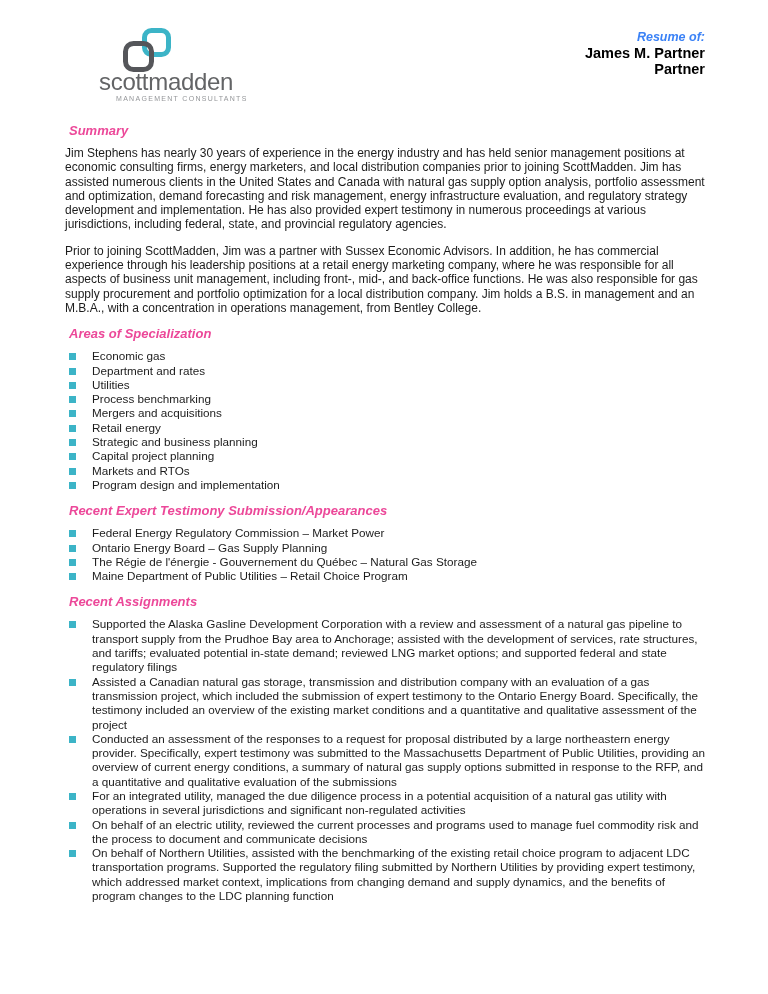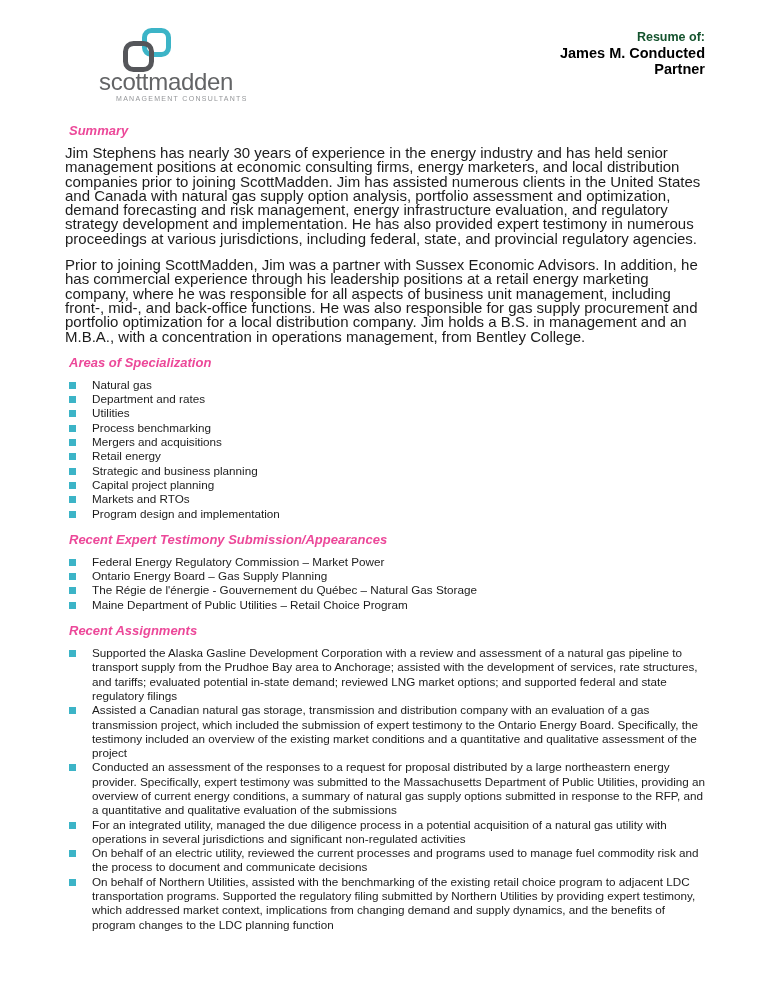--- a/index.html
+++ b/index.html
@@ -36,24 +36,25 @@
   .tagline {
     font-size: 7px;
     line-height: 10px;
     letter-spacing: 1.3px;
     color: #949699;
     margin-left: 17px;
     white-space: nowrap;
   }
   .resume-head { text-align: right; padding-top: 2px; }
   .resume-of {
+    font-style: italic;
     font-weight: bold;
     font-size: 12.5px;
     line-height: 15px;
-    color: #14532d;
+    color: #3b82f6;
   }
   .resume-name {
     font-weight: bold;
     font-size: 14.5px;
     line-height: 16px;
     color: #000;
   }
   .resume-role {
     font-weight: bold;
     font-size: 14.5px;
@@ -64,21 +65,21 @@
   .section-heading {
     font-style: italic;
     font-weight: bold;
     font-size: 13px;
     line-height: 14px;
     color: #ec4899;
     margin: 12px 0 8px 4px;
   }
   .section-heading.first { margin-top: 20px; }
   p.body-par {
-    font-size: 15px;
+    font-size: 12px;
     line-height: 14.3px;
     margin: 0 0 12px 0;
   }
   ul.sq-list {
     list-style: none;
     margin: 0 0 1px 0;
     padding: 0;
   }
   ul.sq-list li {
     position: relative;
@@ -105,32 +106,32 @@
       <div class="logo">
         <svg class="logo-icon" width="52" height="46" viewBox="0 0 52 46" aria-hidden="true">
           <rect x="23.5" y="2.5" width="24" height="24" rx="7" fill="none" stroke="#3cb4c7" stroke-width="5"></rect>
           <rect x="4.5" y="15.5" width="26" height="26" rx="8" fill="none" stroke="#55565a" stroke-width="5"></rect>
         </svg>
         <div class="wordmark">scottmadden</div>
         <div class="tagline">MANAGEMENT CONSULTANTS</div>
       </div>
       <div class="resume-head">
         <div class="resume-of">Resume of:</div>
-        <div class="resume-name">James M. Conducted</div>
+        <div class="resume-name">James M. Partner</div>
         <div class="resume-role">Partner</div>
       </div>
     </div>
 
     <div class="section-heading first">Summary</div>
     <p class="body-par">Jim Stephens has nearly 30 years of experience in the energy industry and has held senior management positions at economic consulting firms, energy marketers, and local distribution companies prior to joining ScottMadden. Jim has assisted numerous clients in the United States and Canada with natural gas supply option analysis, portfolio assessment and optimization, demand forecasting and risk management, energy infrastructure evaluation, and regulatory strategy development and implementation. He has also provided expert testimony in numerous proceedings at various jurisdictions, including federal, state, and provincial regulatory agencies.</p>
     <p class="body-par">Prior to joining ScottMadden, Jim was a partner with Sussex Economic Advisors. In addition, he has commercial experience through his leadership positions at a retail energy marketing company, where he was responsible for all aspects of business unit management, including front-, mid-, and back-office functions. He was also responsible for gas supply procurement and portfolio optimization for a local distribution company. Jim holds a B.S. in management and an M.B.A., with a concentration in operations management, from Bentley College.</p>
 
     <div class="section-heading">Areas of Specialization</div>
     <ul class="sq-list">
-      <li><span class="sq"></span><span>Natural gas</span></li>
+      <li><span class="sq"></span><span>Economic gas</span></li>
       <li><span class="sq"></span><span>Department and rates</span></li>
       <li><span class="sq"></span><span>Utilities</span></li>
       <li><span class="sq"></span><span>Process benchmarking</span></li>
       <li><span class="sq"></span><span>Mergers and acquisitions</span></li>
       <li><span class="sq"></span><span>Retail energy</span></li>
       <li><span class="sq"></span><span>Strategic and business planning</span></li>
       <li><span class="sq"></span><span>Capital project planning</span></li>
       <li><span class="sq"></span><span>Markets and RTOs</span></li>
       <li><span class="sq"></span><span>Program design and implementation</span></li>
     </ul>

